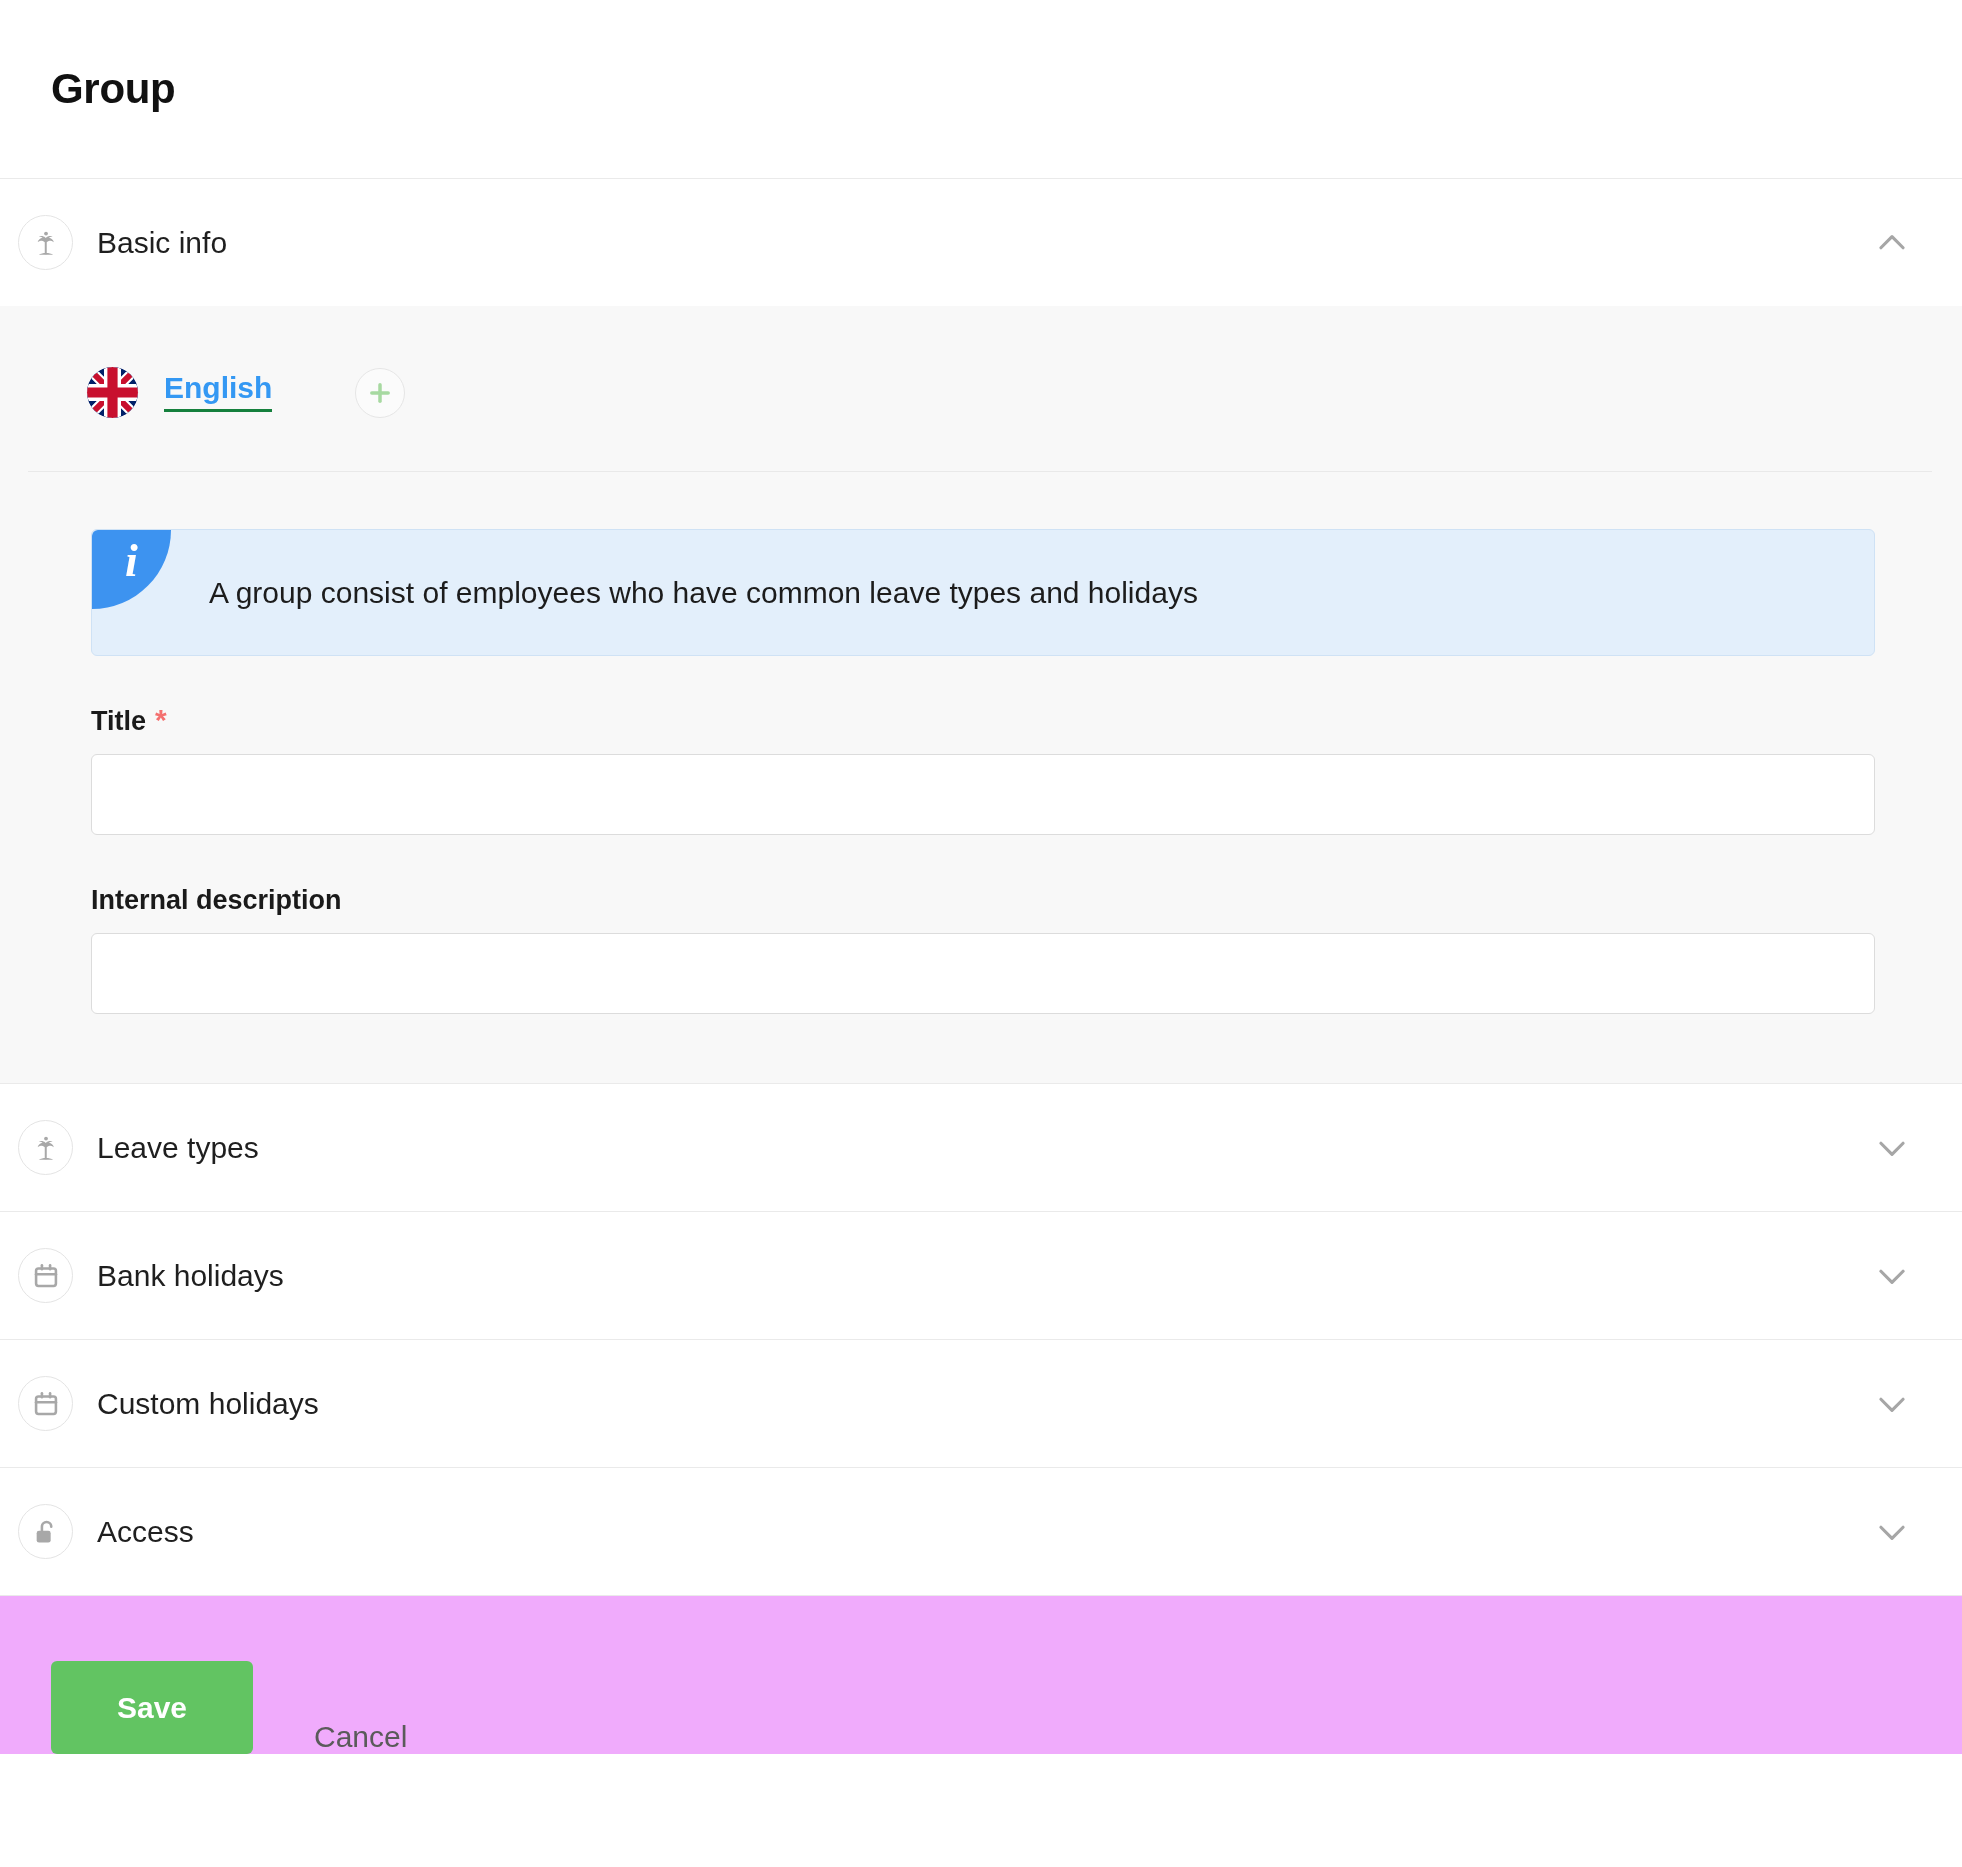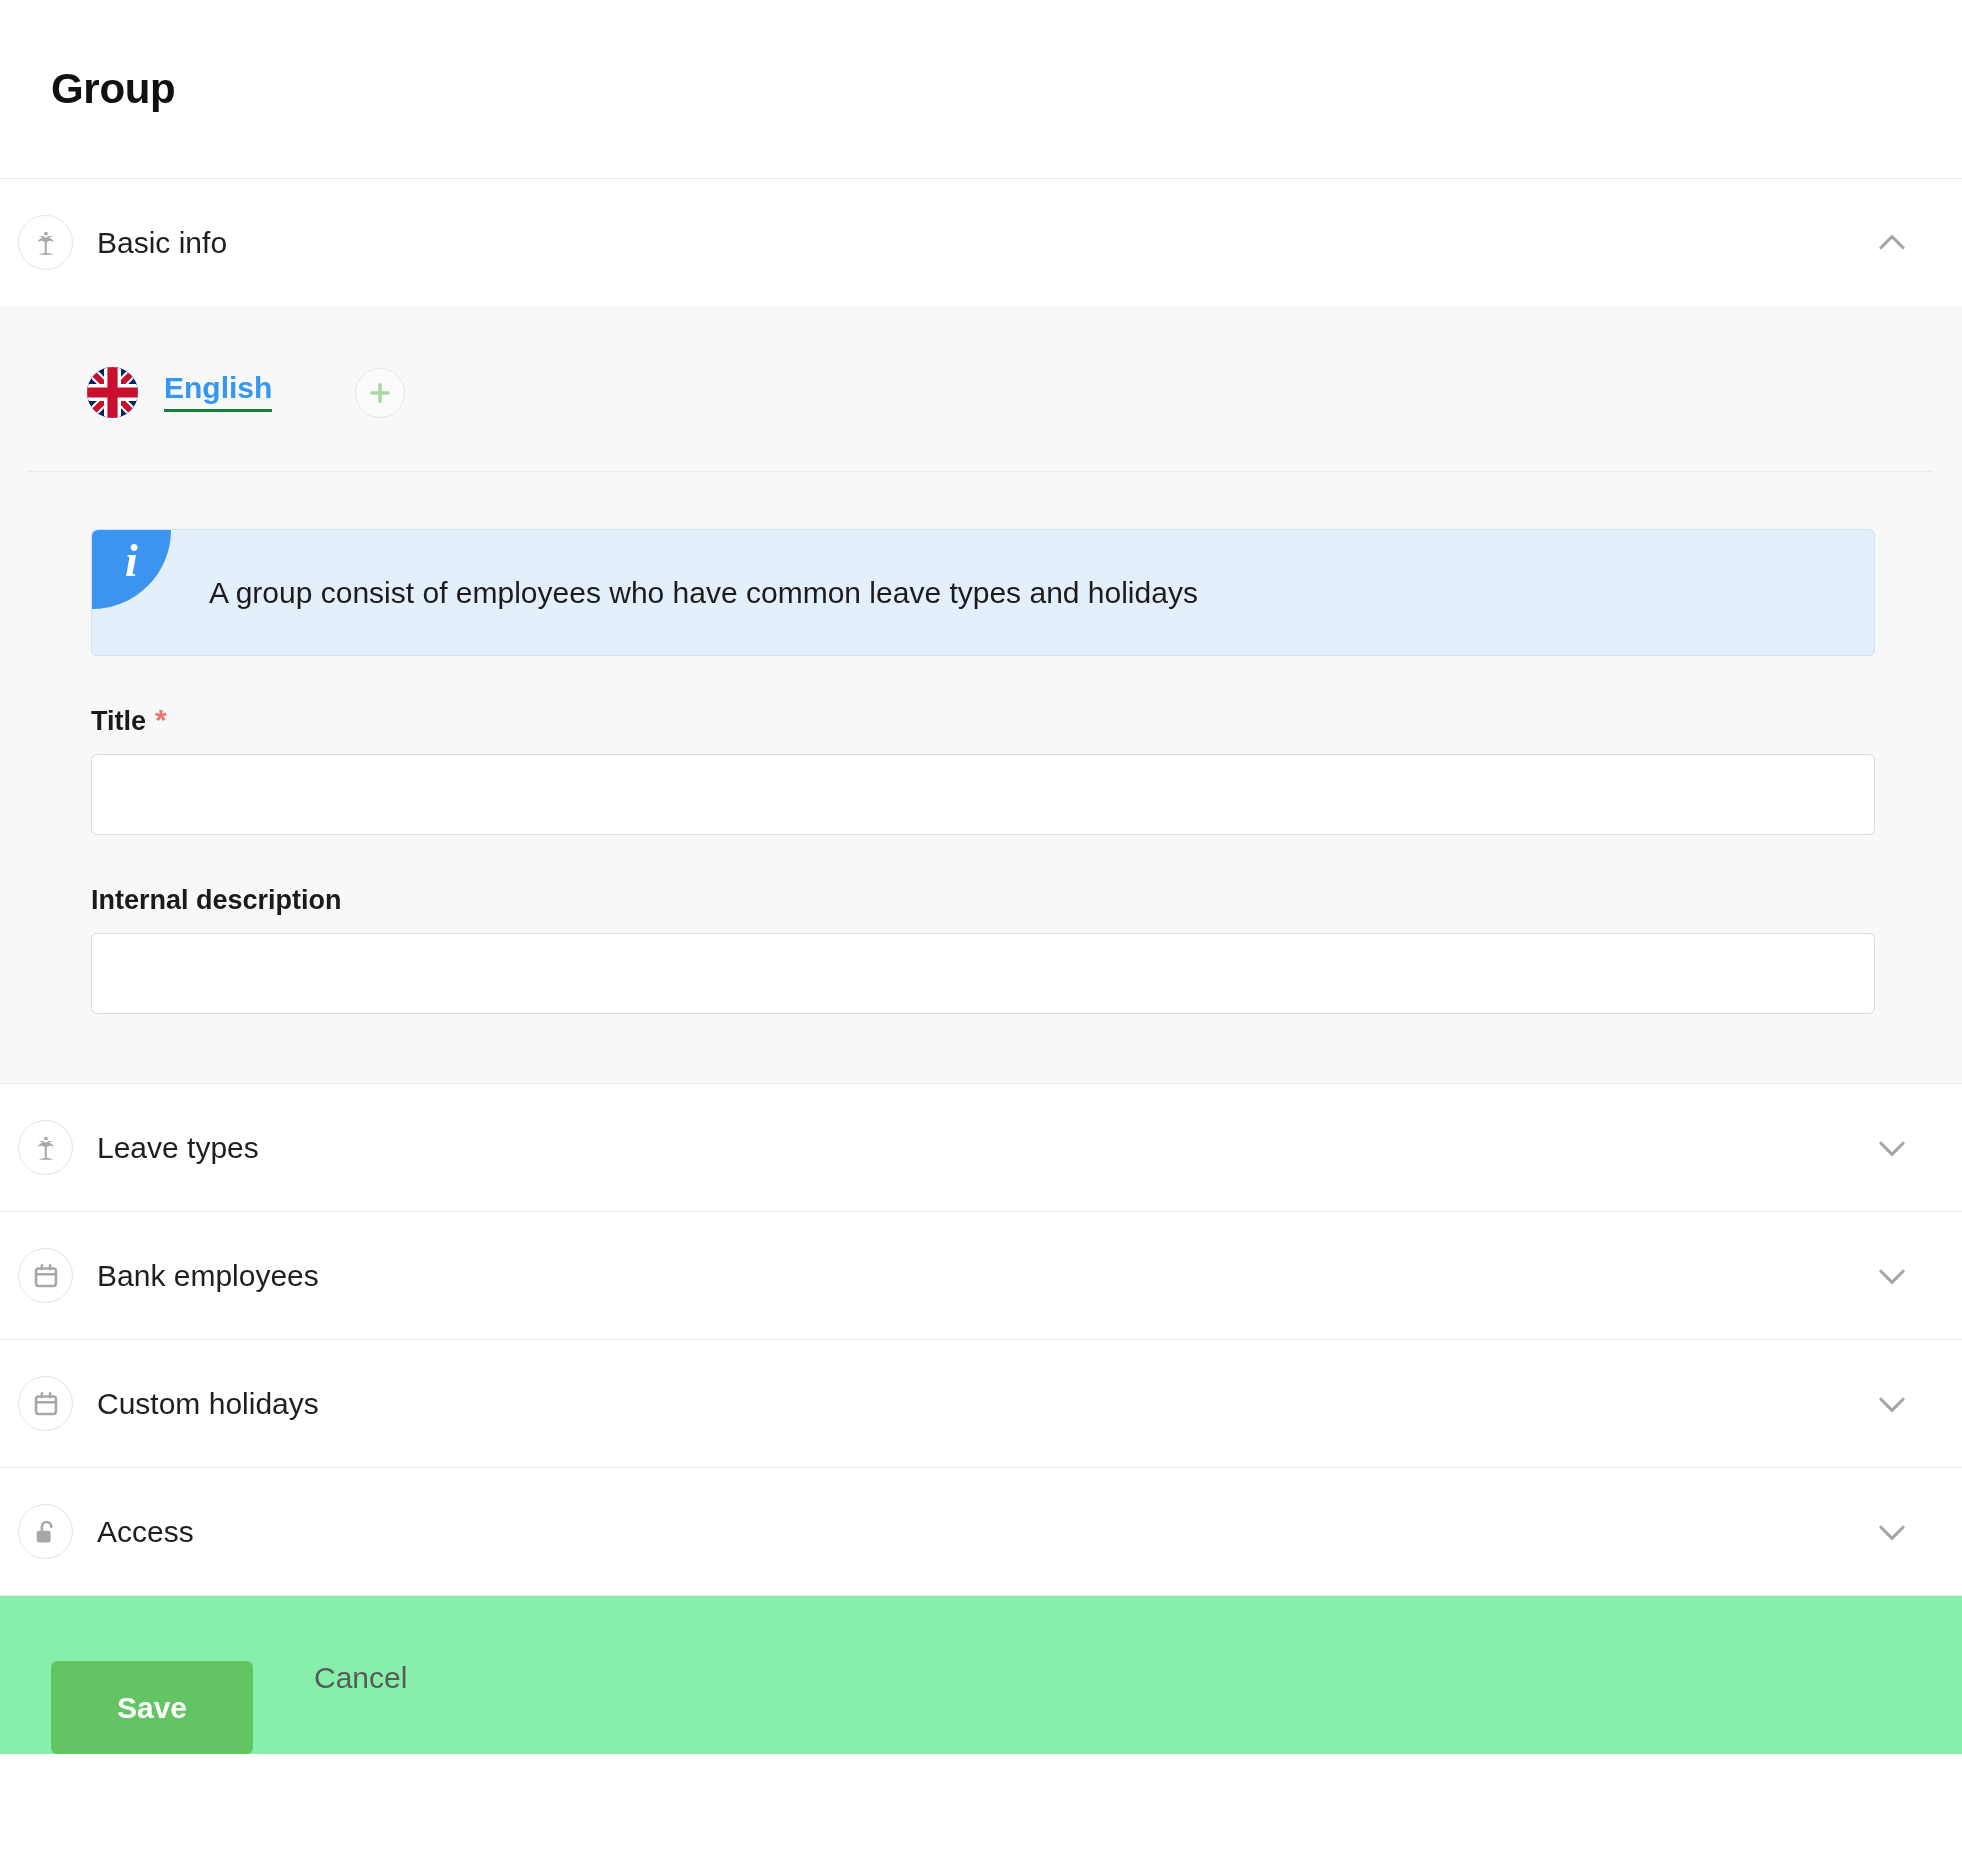--- a/index.html
+++ b/index.html
@@ -164,22 +164,22 @@
     font-size: 28px;
     color: #2b2b2b;
     padding: 0 18px;
     outline: none;
   }
 
   
   .footer {
     padding: 65px 0 0 51px;
     display: flex;
-    align-items: flex-start;
-    background: #86efac;
+    align-items: flex-end;
+    background: #f0abfc;
   }
   .btn-save {
     background: #62c462;
     color: #ffffff;
     border: none;
     border-radius: 6px;
     width: 202px;
     height: 93px;
     font-family: "Liberation Sans", sans-serif;
     font-size: 30px;
@@ -297,21 +297,21 @@
 
   <div class="acc-row">
     <span class="icon-circle">
       <svg width="28" height="28" viewBox="0 0 24 24" fill="none" stroke="#a8a8a8" stroke-width="2.2" stroke-linecap="round">
         <rect x="3.5" y="5.5" width="17" height="15" rx="2"></rect>
         <line x1="3.5" y1="10.5" x2="20.5" y2="10.5"></line>
         <line x1="8.5" y1="2.8" x2="8.5" y2="6.2"></line>
         <line x1="15.5" y1="2.8" x2="15.5" y2="6.2"></line>
       </svg>
     </span>
-    <span class="acc-label">Bank employees</span>
+    <span class="acc-label">Bank holidays</span>
     <span class="chev">
       <svg width="38" height="38" viewBox="0 0 24 24" fill="none" stroke="#a6a6a6" stroke-width="2" stroke-linecap="round" stroke-linejoin="round">
         <polyline points="5 9 12 16 19 9"></polyline>
       </svg>
     </span>
   </div>
   <div class="rule-full"></div>
 
   <div class="acc-row">
     <span class="icon-circle">

